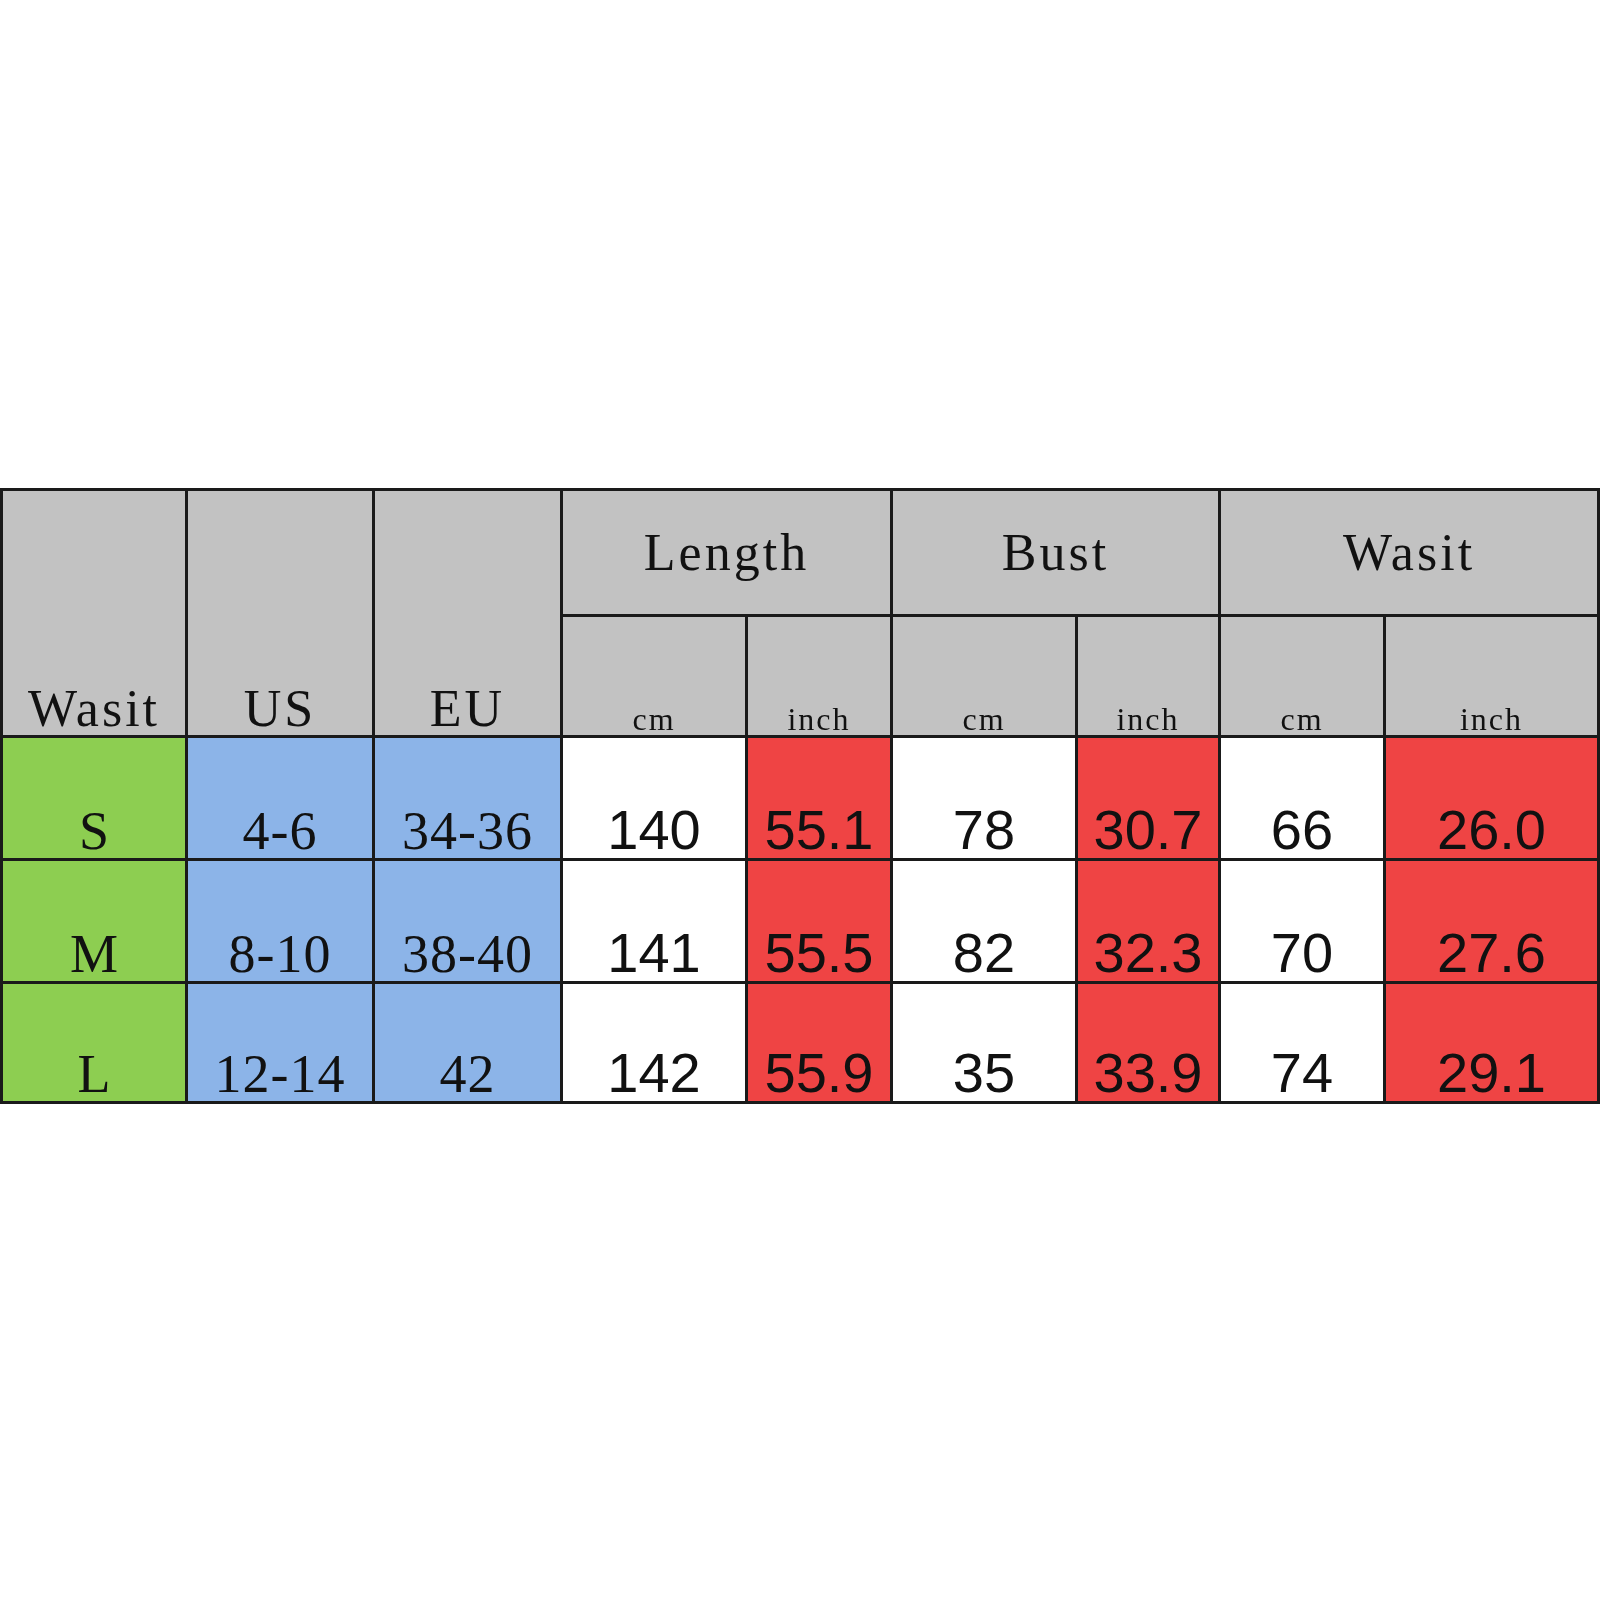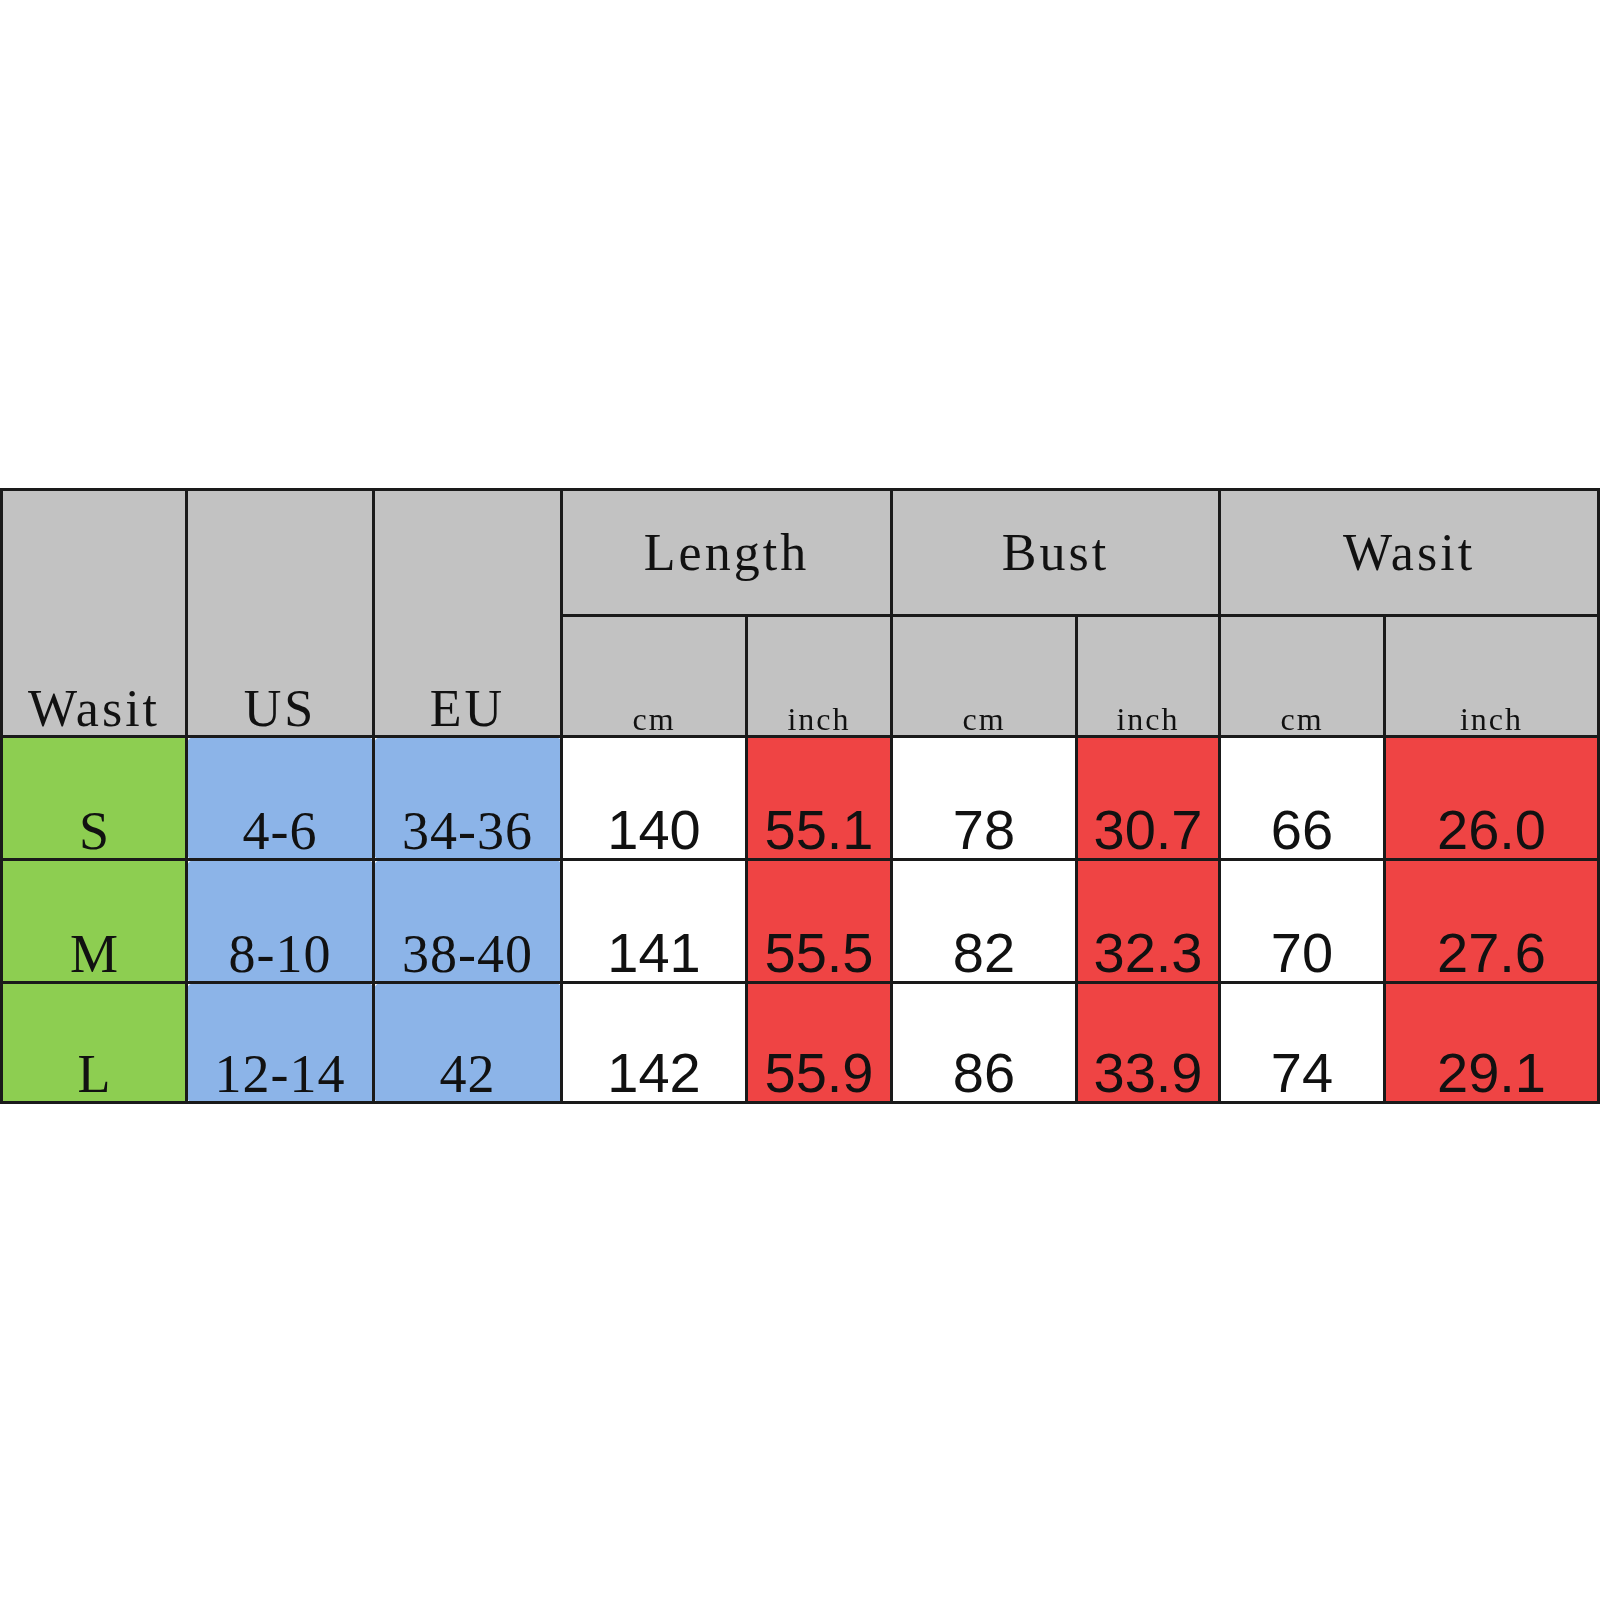--- a/index.html
+++ b/index.html
@@ -73,21 +73,20 @@
     vertical-align: bottom;
     padding-bottom: 14px;
   }
   .c-region {
     background: #8cb4e8;
     font-family: "Liberation Serif", "DejaVu Serif", serif;
     font-size: 54px;
     vertical-align: bottom;
     padding-bottom: 14px;
     letter-spacing: 1px;
-    border-radius: 7px;
   }
   .c-cm {
     background: #ffffff;
     font-family: "Liberation Sans", "DejaVu Sans", sans-serif;
     font-weight: bold;
     font-size: 56px;
     vertical-align: bottom;
     padding-bottom: 12px;
   }
   .c-inch {
@@ -171,20 +170,20 @@
         <td class="c-inch">32.3</td>
         <td class="c-cm">70</td>
         <td class="c-inch">27.6</td>
       </tr>
       <tr class="row-data-last">
         <td class="c-size">L</td>
         <td class="c-region">12-14</td>
         <td class="c-region">42</td>
         <td class="c-cm">142</td>
         <td class="c-inch">55.9</td>
-        <td class="c-cm">86</td>
+        <td class="c-cm">35</td>
         <td class="c-inch">33.9</td>
         <td class="c-cm">74</td>
         <td class="c-inch">29.1</td>
       </tr>
     </tbody>
   </table>
 </div>
 
 </body></html>

